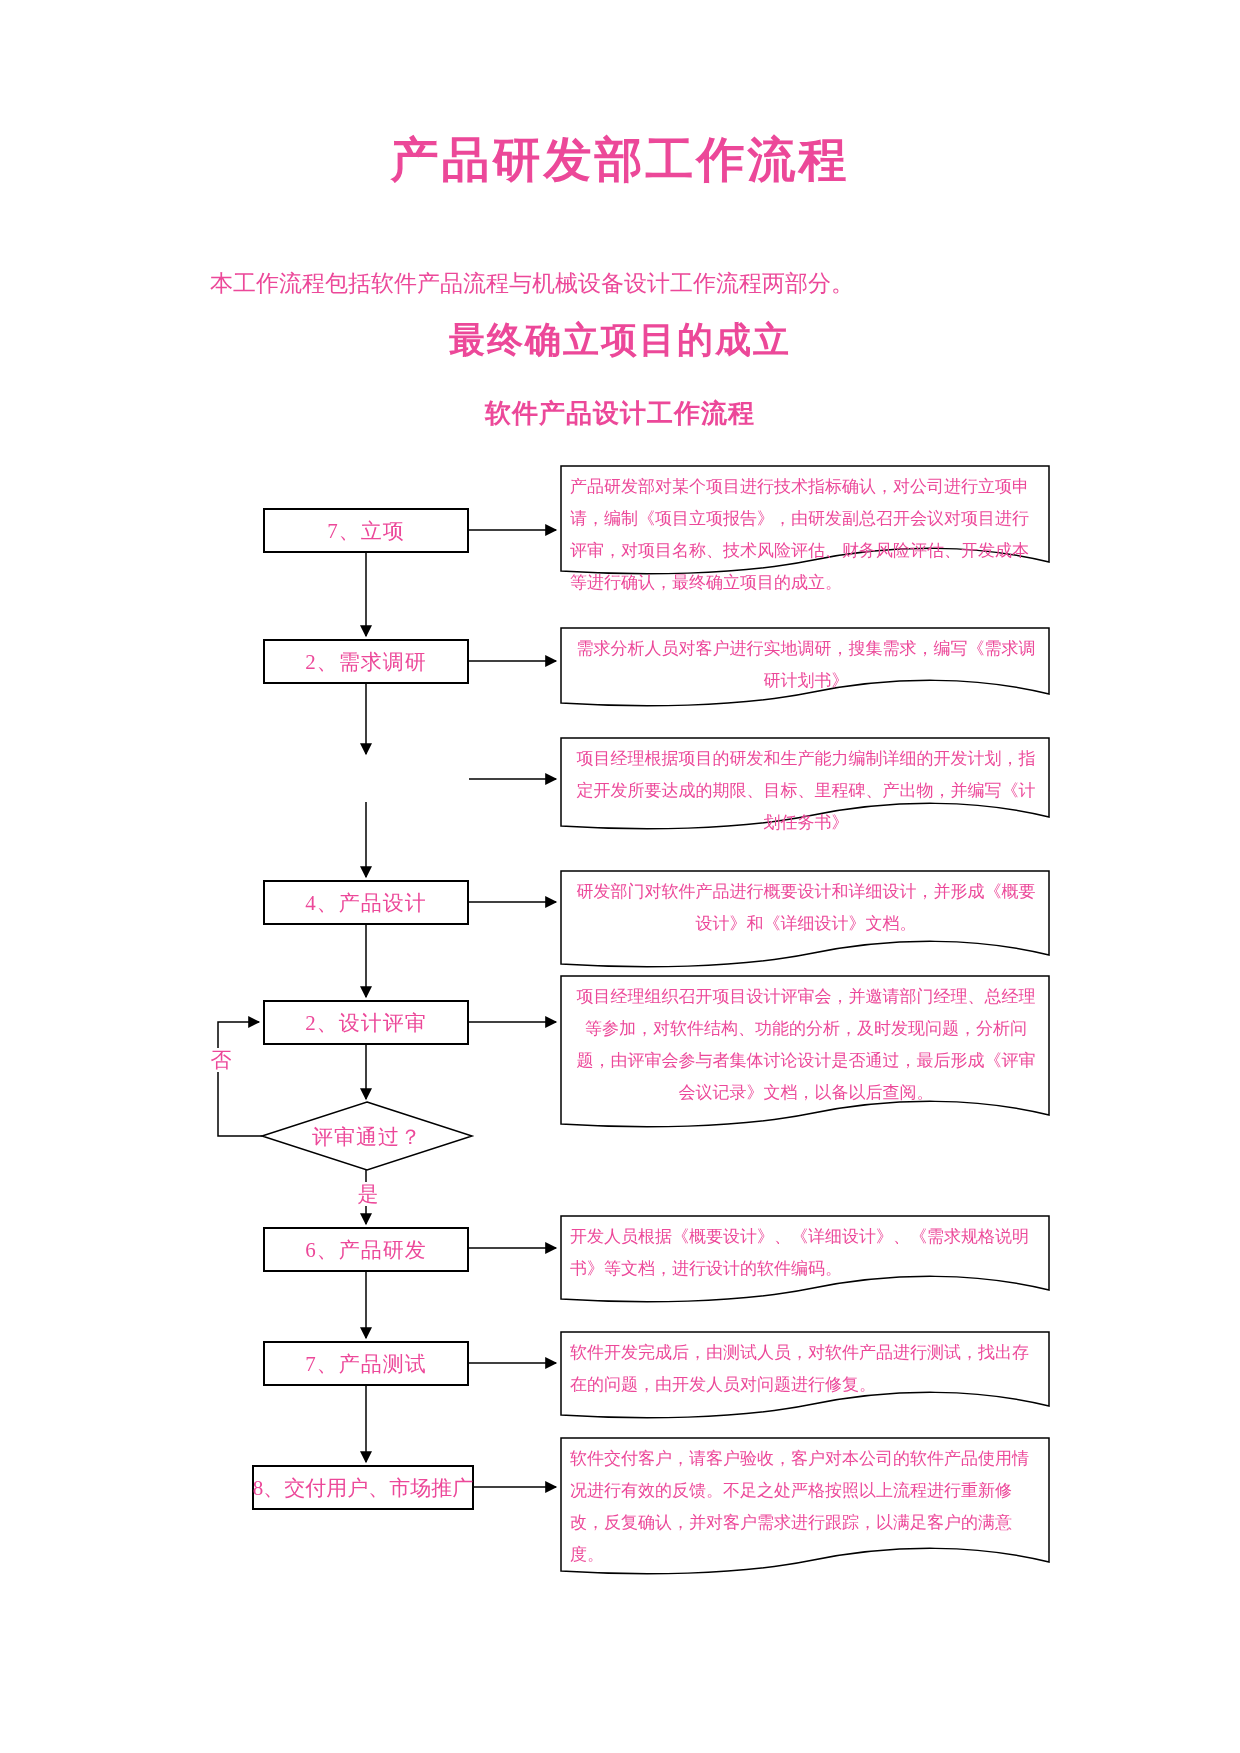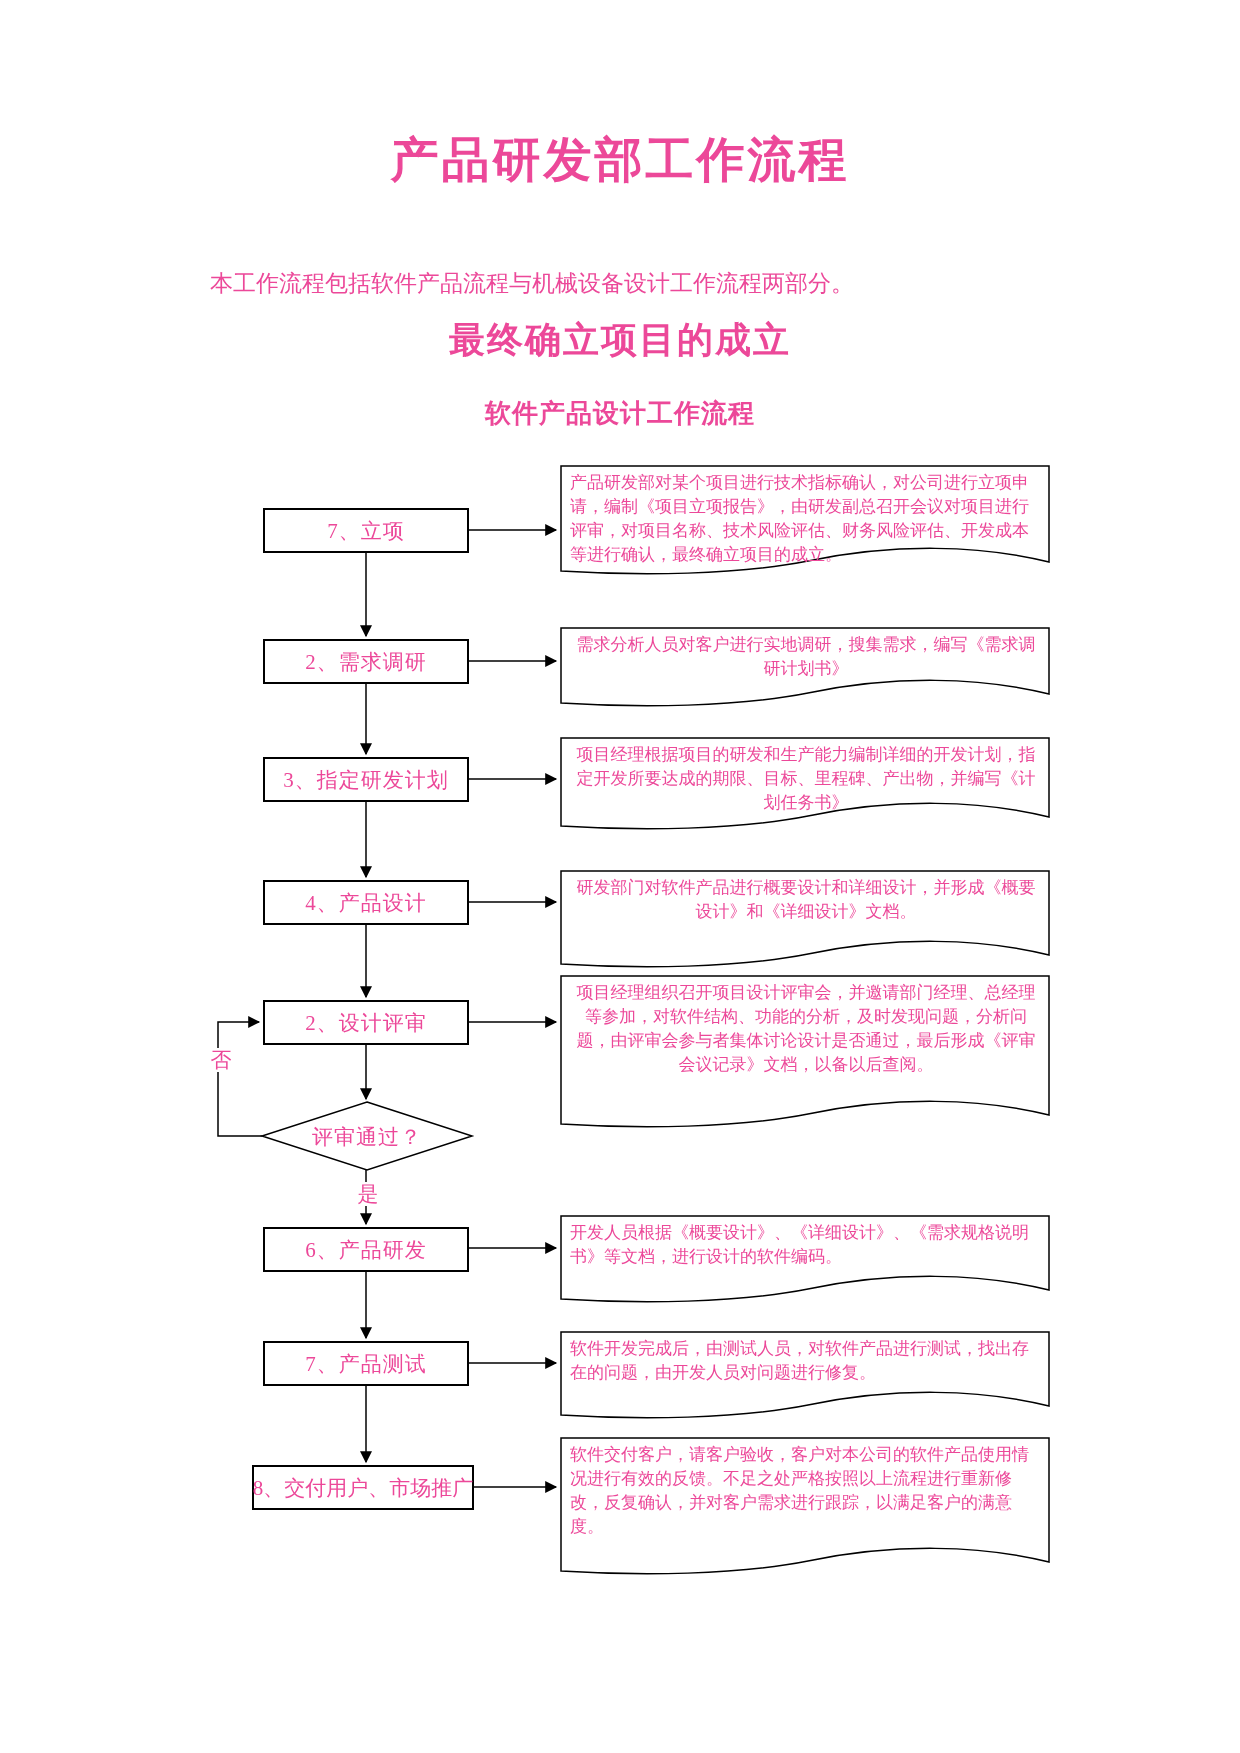--- a/index.html
+++ b/index.html
@@ -27,21 +27,21 @@
   .step{
     position:absolute;left:263px;width:206px;height:45px;
     border:2px solid #000;box-sizing:border-box;background:#fff;
     display:flex;align-items:center;justify-content:center;
     font-size:21px;letter-spacing:1px;white-space:nowrap;
   }
   .step.wide{left:252px;width:222px;letter-spacing:0;}
   .doc-shape{position:absolute;left:560px;width:490px;}
   .doc-shape svg{position:absolute;left:0;top:0;width:100%;height:100%;display:block;}
   .doc-text{
-    position:relative;padding:6px 8px 0 10px;font-size:17px;line-height:24px;
+    position:relative;padding:6px 8px 0 10px;font-size:17px;line-height:32px;
     text-align:left;
   }
   .doc-shape.center .doc-text{text-align:center;}
   .edge-label{
     position:absolute;background:#fff;font-size:21px;line-height:24px;
     text-align:center;padding:0 2px;
   }
   .decision-label{
     position:absolute;left:262px;top:1123px;width:210px;text-align:center;
     font-size:21px;letter-spacing:1px;
@@ -87,23 +87,20 @@
 
       <polygon points="367,1102 472,1136 367,1170 262,1136" fill="#fff"></polygon>
     </g>
   </svg>
 
   <div class="step" style="top:508px">
       <span>7、立项</span>
     </div>
   <div class="step" style="top:639px">
       <span>2、需求调研</span>
-    </div>
-  <div class="step" style="top:757px">
-      <span>3、指定研发计划</span>
     </div>
   <div class="step" style="top:880px">
       <span>4、产品设计</span>
     </div>
   <div class="step" style="top:1000px">
       <span>2、设计评审</span>
     </div>
   <div class="step" style="top:1227px">
       <span>6、产品研发</span>
     </div>

